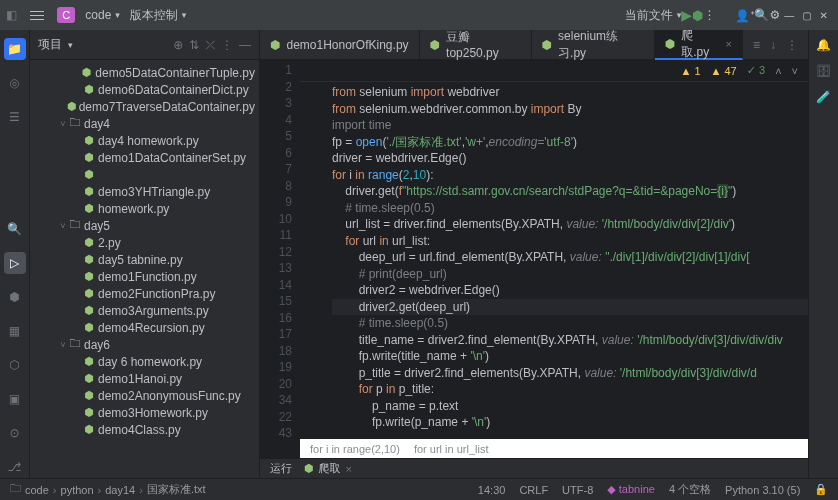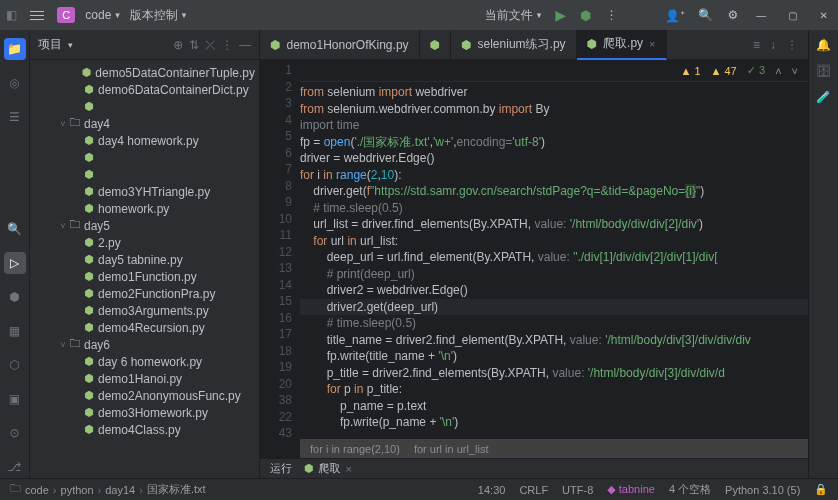--- a/index.html
+++ b/index.html
@@ -2,21 +2,21 @@
 <html><head>
 <meta charset="utf-8">
 <style>
 * { margin: 0; padding: 0; box-sizing: border-box; font-family: 'Segoe UI', sans-serif; }
 body { width: 838px; height: 500px; background: #2b2d30; color: #bcbec4; font-size: 12px; overflow: hidden; display: flex; flex-direction: column; }
 .titlebar { height: 30px; background: #3c3f41; display: flex; align-items: center; padding: 0 6px; gap: 10px; }
 .hamburger { width: 20px; height: 20px; display: flex; flex-direction: column; justify-content: center; gap: 3px; padding: 3px; }
 .hamburger span { height: 1px; background: #bcbec4; }
 .code-badge { background: #c05fc7; color: #fff; padding: 2px 5px; border-radius: 3px; font-size: 11px; }
 .title-dd { display: flex; align-items: center; gap: 4px; color: #bcbec4; }
-.title-right { margin-left: auto; display: flex; align-items: center; gap: 14px; }
+.title-right { margin-left: auto; display: flex; align-items: center; }
 .play-icon { color: #57965c; font-size: 14px; }
 .bug-icon { color: #57965c; font-size: 13px; }
 .win-btn { color: #bcbec4; font-size: 10px; padding: 0 4px; }
 .main-area { flex: 1; display: flex; overflow: hidden; }
 .activity-bar { width: 30px; background: #2b2d30; display: flex; flex-direction: column; align-items: center; padding-top: 8px; gap: 12px; border-right: 1px solid #1e1f22; }
 .activity-bar .ab-item { width: 22px; height: 22px; display: flex; align-items: center; justify-content: center; color: #6f737a; border-radius: 4px; }
 .activity-bar .ab-item.active { background: #4e5157; color: #fff; }
 .ab-folder { background: #3574f0; color: #fff !important; border-radius: 4px; }
 .sidebar { width: 230px; background: #2b2d30; display: flex; flex-direction: column; border-right: 1px solid #1e1f22; }
 .sb-header { height: 30px; display: flex; align-items: center; padding: 0 8px; gap: 6px; border-bottom: 1px solid #1e1f22; }
@@ -33,24 +33,24 @@
 .editor-area { flex: 1; display: flex; flex-direction: column; overflow: hidden; }
 .tabs { height: 30px; background: #2b2d30; display: flex; align-items: center; border-bottom: 1px solid #1e1f22; }
 .tab { height: 30px; display: flex; align-items: center; padding: 0 10px; gap: 6px; color: #bcbec4; font-size: 12px; border-right: 1px solid #1e1f22; }
 .tab.active { background: #1e1f22; border-bottom: 2px solid #3574f0; }
 .tab-close { color: #6f737a; font-size: 11px; }
 .tab-tools { margin-left: auto; display: flex; align-items: center; gap: 10px; padding: 0 10px; color: #6f737a; }
 .insp-bar { height: 22px; background: #1e1f22; display: flex; align-items: center; justify-content: flex-end; padding: 0 10px; gap: 10px; font-size: 11px; color: #8b8d92; border-bottom: 1px solid #2b2d30; }
 .editor { flex: 1; background: #1e1f22; display: flex; overflow: hidden; font-family: 'Consolas','Menlo',monospace; font-size: 12px; }
 .gutter { width: 40px; text-align: right; padding: 2px 8px 2px 0; color: #4b5059; line-height: 16.5px; }
 .code { flex: 1; padding: 2px 0; line-height: 16.5px; white-space: pre; overflow: hidden; }
-.code-line { height: 16.5px; }
+.code-line { height: 16.5px; margin-left: 32px; }
 .code-line.hl { background: #26282e; }
-.k { color: #cf8e6d; } .s { color: #6aab73; } .c { color: #7a7e85; } .f { color: #57aaf7; } .n { color: #2aacb8; } .ih { color: #6aab73; background: #2d3a2d; } .lbl { color: #7a7e85; }
-.breadcrumb-bar { height: 20px; background: #404040; display: flex; align-items: center; padding: 0 10px; font-size: 11px; color: #8b8d92; border-top: 1px solid #1e1f22; }
+.k { color: #cf8e6d; } .s { color: #6aab73; } .c { color: #7a7e85; } .f { color: #57aaf7; } .n { color: #2aacb8; } .ih { color: #6aab73; background: #2d3a2d; } .lbl { color: #7a7e85; font-style: italic; }
+.breadcrumb-bar { height: 20px; background: #ffffff; display: flex; align-items: center; padding: 0 10px; font-size: 11px; color: #8b8d92; border-top: 1px solid #1e1f22; }
 .bc-item { margin-right: 14px; }
 .run-bar { height: 20px; background: #2b2d30; display: flex; align-items: center; padding: 0 10px; gap: 12px; font-size: 11px; border-top: 1px solid #1e1f22; }
 .run-tab { display: flex; align-items: center; gap: 5px; }
 .status-bar { height: 22px; background: #2b2d30; display: flex; align-items: center; padding: 0 10px; font-size: 11px; color: #9a9c9f; border-top: 1px solid #1e1f22; }
 .sb-path { display: flex; align-items: center; gap: 4px; }
 .sb-sep { color: #6f737a; }
 .sb-right { margin-left: auto; display: flex; align-items: center; gap: 14px; }
 .tabnine { color: #c05fc7; }
 .right-bar { width: 30px; background: #2b2d30; border-left: 1px solid #1e1f22; display: flex; flex-direction: column; align-items: center; padding-top: 8px; gap: 12px; color: #6f737a; }
 .chev { font-size: 9px; }
@@ -129,37 +129,39 @@
         <div class="tree-row">
           <span class="indent" style="width: 42px;"></span>
           <span class="tree-caret"></span>
           <span class="tree-icon py-icon">⬢</span>
           <span class="tree-label">demo6DataContainerDict.py</span>
         </div>
         <div class="tree-row">
           <span class="indent" style="width: 42px;"></span>
           <span class="tree-caret"></span>
           <span class="tree-icon py-icon">⬢</span>
+          <span class="tree-label">demo7TraverseDataContainer.py</span>
         </div>
         <div class="tree-row">
           <span class="indent" style="width: 28px;"></span>
           <span class="tree-caret">˅</span>
           <span class="tree-icon folder-icon">🗀</span>
           <span class="tree-label">day4</span>
         </div>
         <div class="tree-row">
           <span class="indent" style="width: 42px;"></span>
           <span class="tree-caret"></span>
           <span class="tree-icon py-icon">⬢</span>
           <span class="tree-label">day4 homework.py</span>
         </div>
         <div class="tree-row">
           <span class="indent" style="width: 42px;"></span>
           <span class="tree-caret"></span>
           <span class="tree-icon py-icon">⬢</span>
+          <span class="tree-label">demo1DataContainerSet.py</span>
         </div>
         <div class="tree-row">
           <span class="indent" style="width: 42px;"></span>
           <span class="tree-caret"></span>
           <span class="tree-icon py-icon">⬢</span>
         </div>
         <div class="tree-row">
           <span class="indent" style="width: 42px;"></span>
           <span class="tree-caret"></span>
           <span class="tree-icon py-icon">⬢</span>
@@ -253,20 +255,21 @@
   </div>
 
   <div class="editor-area">
     <div class="tabs" id="tabs">
         <div class="tab">
           <span class="py-icon">⬢</span>
           <span>demo1HonorOfKing.py</span>
         </div>
         <div class="tab">
           <span class="py-icon">⬢</span>
+          <span>豆瓣top250.py</span>
         </div>
         <div class="tab">
           <span class="py-icon">⬢</span>
           <span>selenium练习.py</span>
         </div>
         <div class="tab active">
           <span class="py-icon">⬢</span>
           <span>爬取.py</span>
           <span class="tab-close">×</span>
         </div>
@@ -291,21 +294,21 @@
           <div>11</div>
           <div>12</div>
           <div>13</div>
           <div>14</div>
           <div>15</div>
           <div>16</div>
           <div>17</div>
           <div>18</div>
           <div>19</div>
           <div>20</div>
-          <div>38</div>
+          <div>34</div>
           <div>22</div>
           <div>43</div>
         </div>
       <div style="flex:1;display:flex;flex-direction:column;overflow:hidden">
         <div class="insp-bar">
           <span style="color:#f2c55c">▲ <span>1</span></span>
           <span style="color:#f2c55c">▲ <span>47</span></span>
           <span style="color:#57965c">✓ <span>3</span></span>
           <span>˄</span>
           <span>˅</span>

